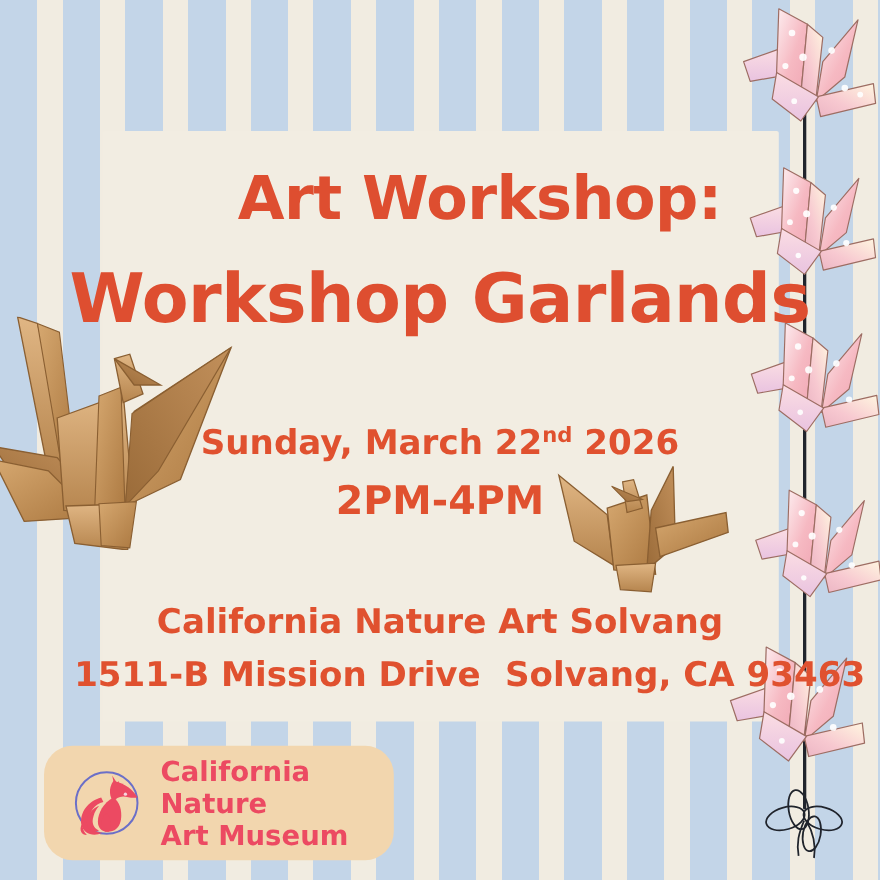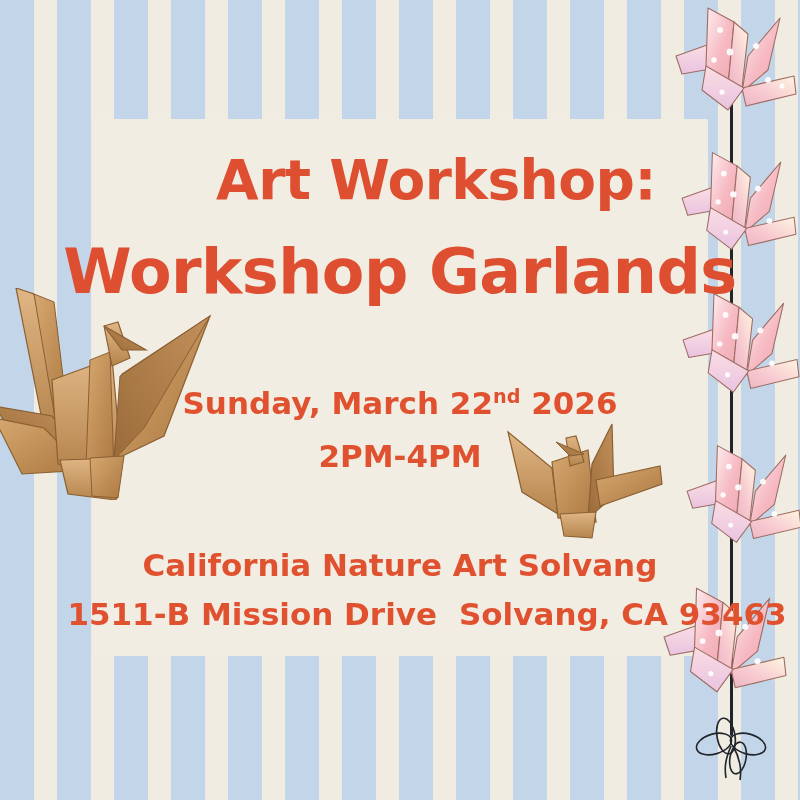--- a/index.html
+++ b/index.html
@@ -63,21 +63,21 @@
 
   .sub {
     position: absolute;
     left: 0;
     width: 800px;
     text-align: center;
     color: #e0512f;
     font-weight: 700;
   }
   .date-line  { top: 384px; font-size: 31px; line-height: 38px; }
-  .time-line  { top: 437px; font-size: 31px; line-height: 38px; }
+  .time-line  { top: 437px; font-size: 36px; line-height: 38px; }
   .venue-line { top: 545px; font-size: 31px; line-height: 40px; }
   .addr-line  { top: 594px; font-size: 31px; line-height: 40px; margin-left: 27px; }
 
   .ordinal {
     font-size: 0.62em;
     vertical-align: super;
     line-height: 0;
   }
   .addr-gap { display: inline-block; width: 22px; }
 
@@ -315,14 +315,41 @@
 
     <div class="sub date-line"><span>Sunday, March 22</span><span class="ordinal">nd</span><span> 2026</span></div>
 
     <div class="sub time-line">2PM-4PM</div>
 
     <div class="sub venue-line">California Nature Art Solvang</div>
 
     <div class="sub addr-line"><span>1511-B Mission Drive</span><span class="addr-gap"></span><span>Solvang, CA 93463</span></div>
   </div>
 
+  <div class="badge">
+    <div class="badge-mark">
+      <svg viewBox="0 0 70 70" width="70" height="70">
+        <circle cx="35" cy="35" r="28" fill="none" stroke="#6b6fc8" stroke-width="1.8"></circle>
+        <g fill="#ec4a62">
+
+          <path d="M40 10 L42 20 L46 15 L46 21 L50 17 L49 24 Z"></path>
+
+          <path d="M41 15 C52 17 60 24 63 30 C57 31 54 29 50 29 C46 29 43 31 41 34 C38 30 36 22 41 15 Z"></path>
+
+          <path d="M41 30 C47 34 49 42 48 50 C47 56 44 60 38 61 C31 62 27 58 27 52 C27 44 32 35 41 30 Z"></path>
+
+          <path d="M35 44 C39 48 40 56 37 61 C33 62 30 59 30 55 C30 50 32 46 35 44 Z"></path>
+
+          <path d="M30 30 C18 33 10 44 12 55 C14 63 23 66 31 62 C24 62 19 58 19 51 C19 43 24 36 32 34 Z"></path>
+          <path d="M27 38 C19 42 15 50 18 57 C20 61 25 62 28 60 C23 58 21 53 23 47 C24 43 26 40 28 38 Z"></path>
+
+          <path d="M12 55 C10 60 12 64 17 64 C14 61 13 58 13 55 Z"></path>
+        </g>
+        <circle cx="52" cy="27" r="1.5" fill="#f6d7de"></circle>
+      </svg>
+    </div>
+    <div class="badge-text">
+      <div>California Nature</div>
+      <div>Art Museum</div>
+    </div>
+  </div>
 
 </div>
 
 </body></html>

